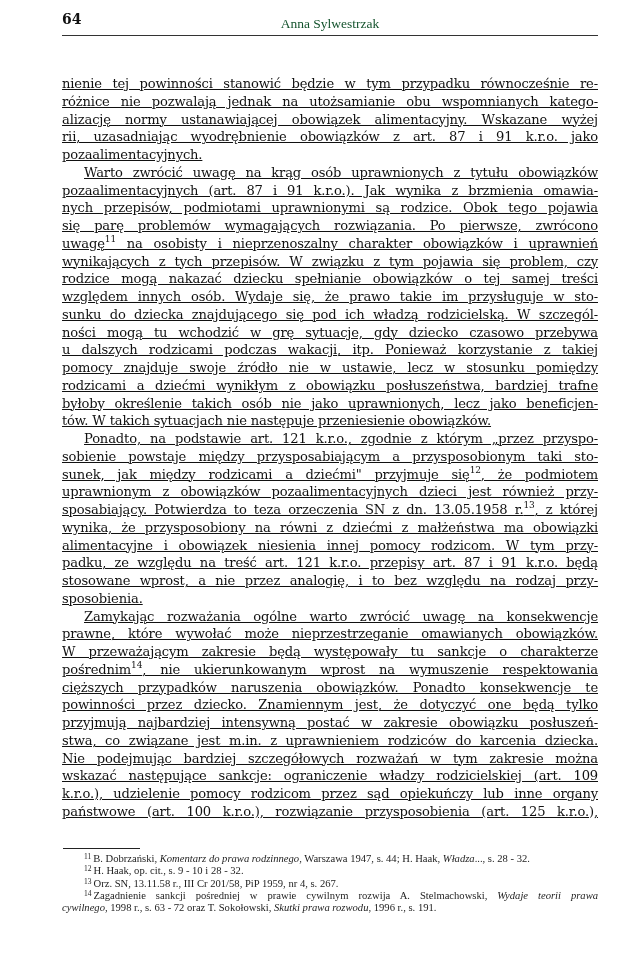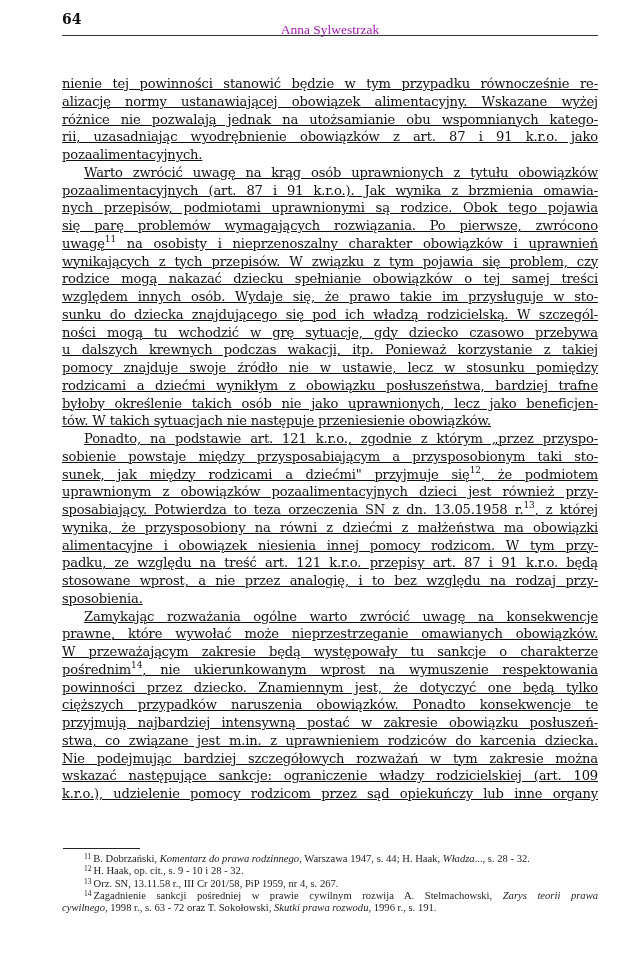--- a/index.html
+++ b/index.html
@@ -1,20 +1,20 @@
 <!DOCTYPE html>
 <html><head>
 <meta charset="utf-8">
 <style>
   html, body { margin: 0; padding: 0; background: #ffffff; }
   body { width: 640px; height: 972px; position: relative; overflow: hidden; }
   .page { position: absolute; left: 0; top: 0; width: 640px; height: 972px; background: #fff; }
   .header { position: absolute; left: 62px; top: 6px; width: 536px; height: 30px; }
   .page-number { position: absolute; left: 0; top: 5px; font-family: "DejaVu Serif", serif; font-weight: bold; font-size: 14px; color: #111; }
-  .running-head { position: absolute; left: 0; right: 0; top: 16px; text-align: center; font-family: "Liberation Serif", serif; font-size: 13.5px; color: #a21caf; }
+  .running-head { position: absolute; left: 0; right: 0; top: 10px; text-align: center; font-family: "Liberation Serif", serif; font-size: 13.5px; color: #14532d; }
   .header-rule { position: absolute; left: 62px; top: 35px; width: 536px; height: 0; border-top: 1px solid #333; }
   .body-text { position: absolute; left: 62px; top: 75px; width: 536px;
     font-family: "DejaVu Serif", serif; font-size: 13.1px; line-height: 17.75px; color: #111; letter-spacing: -0.15px; }
   .para { margin: 0; text-align: justify; text-align-last: auto; text-decoration: underline; }
   .line { display: block; text-align: justify; text-align-last: justify; white-space: nowrap; height: 17.75px; overflow: visible; }
   .line.last { text-align-last: left; }
   .line.indent { padding-left: 22px; }
   sup.fn { font-size: 9px; vertical-align: 6px; line-height: 0; }
   .fn-rule { position: absolute; left: 63px; top: 848px; width: 77px; border-top: 1px solid #222; }
   .footnotes { position: absolute; left: 62px; top: 853px; width: 536px;
@@ -33,38 +33,38 @@
   <div class="header">
     <span class="page-number">64</span>
     <div class="running-head">Anna Sylwestrzak</div>
   </div>
   <div class="header-rule"></div>
 
   <div class="body-text">
 
     <div class="para">
       <span class="line">nienie tej powinności stanowić będzie w tym przypadku równocześnie re-</span>
+      <span class="line">różnice nie pozwalają jednak na utożsamianie obu wspomnianych katego-</span>
       <span class="line">alizację normy ustanawiającej obowiązek alimentacyjny. Wskazane wyżej</span>
-      <span class="line">różnice nie pozwalają jednak na utożsamianie obu wspomnianych katego-</span>
       <span class="line">rii, uzasadniając wyodrębnienie obowiązków z art. 87 i 91 k.r.o. jako</span>
       <span class="line last">pozaalimentacyjnych.</span>
     </div>
 
     <div class="para">
       <span class="line indent">Warto zwrócić uwagę na krąg osób uprawnionych z tytułu obowiązków</span>
       <span class="line">pozaalimentacyjnych (art. 87 i 91 k.r.o.). Jak wynika z brzmienia omawia-</span>
       <span class="line">nych przepisów, podmiotami uprawnionymi są rodzice. Obok tego pojawia</span>
       <span class="line">się parę problemów wymagających rozwiązania. Po pierwsze, zwrócono</span>
       <span class="line"><span>uwagę</span><sup class="fn">11</sup><span> na osobisty i nieprzenoszalny charakter obowiązków i uprawnień</span></span>
       <span class="line">wynikających z tych przepisów. W związku z tym pojawia się problem, czy</span>
       <span class="line">rodzice mogą nakazać dziecku spełnianie obowiązków o tej samej treści</span>
       <span class="line">względem innych osób. Wydaje się, że prawo takie im przysługuje w sto-</span>
       <span class="line">sunku do dziecka znajdującego się pod ich władzą rodzicielską. W szczegól-</span>
       <span class="line">ności mogą tu wchodzić w grę sytuacje, gdy dziecko czasowo przebywa</span>
-      <span class="line">u dalszych krewnych podczas wakacji, itp. Ponieważ korzystanie z takiej</span>
+      <span class="line">u dalszych rodzicami podczas wakacji, itp. Ponieważ korzystanie z takiej</span>
       <span class="line">pomocy znajduje swoje źródło nie w ustawie, lecz w stosunku pomiędzy</span>
       <span class="line">rodzicami a dziećmi wynikłym z obowiązku posłuszeństwa, bardziej trafne</span>
       <span class="line">byłoby określenie takich osób nie jako uprawnionych, lecz jako beneficjen-</span>
       <span class="line last">tów. W takich sytuacjach nie następuje przeniesienie obowiązków.</span>
     </div>
 
     <div class="para">
       <span class="line indent">Ponadto, na podstawie art. 121 k.r.o., zgodnie z którym „przez przyspo-</span>
       <span class="line">sobienie powstaje między przysposabiającym a przysposobionym taki sto-</span>
       <span class="line"><span>sunek, jak między rodzicami a dziećmi" przyjmuje się</span><sup class="fn">12</sup><span>, że podmiotem</span></span>
@@ -75,33 +75,34 @@
       <span class="line">padku, ze względu na treść art. 121 k.r.o. przepisy art. 87 i 91 k.r.o. będą</span>
       <span class="line">stosowane wprost, a nie przez analogię, i to bez względu na rodzaj przy-</span>
       <span class="line last">sposobienia.</span>
     </div>
 
     <div class="para">
       <span class="line indent">Zamykając rozważania ogólne warto zwrócić uwagę na konsekwencje</span>
       <span class="line">prawne, które wywołać może nieprzestrzeganie omawianych obowiązków.</span>
       <span class="line">W przeważającym zakresie będą występowały tu sankcje o charakterze</span>
       <span class="line"><span>pośrednim</span><sup class="fn">14</sup><span>, nie ukierunkowanym wprost na wymuszenie respektowania</span></span>
+      <span class="line">cięższych przypadków naruszenia obowiązków. Ponadto konsekwencje te</span>
       <span class="line">powinności przez dziecko. Znamiennym jest, że dotyczyć one będą tylko</span>
-      <span class="line">cięższych przypadków naruszenia obowiązków. Ponadto konsekwencje te</span>
       <span class="line">przyjmują najbardziej intensywną postać w zakresie obowiązku posłuszeń-</span>
       <span class="line">stwa, co związane jest m.in. z uprawnieniem rodziców do karcenia dziecka.</span>
       <span class="line">Nie podejmując bardziej szczegółowych rozważań w tym zakresie można</span>
       <span class="line">wskazać następujące sankcje: ograniczenie władzy rodzicielskiej (art. 109</span>
       <span class="line">k.r.o.), udzielenie pomocy rodzicom przez sąd opiekuńczy lub inne organy</span>
+      <span class="line">państwowe (art. 100 k.r.o.), rozwiązanie przysposobienia (art. 125 k.r.o.),</span>
     </div>
   </div>
 
   <div class="fn-rule"></div>
 
   <div class="footnotes">
     <span class="fn-line indent"><span class="fn-mark">11</span><span>B. Dobrzański, </span><em>Komentarz do prawa rodzinnego</em><span>, Warszawa 1947, s. 44; H. Haak, </span><em>Władza</em><span>..., s. 28 - 32.</span></span>
     <span class="fn-line indent"><span class="fn-mark">12</span><span>H. Haak, op. cit., s. 9 - 10 i 28 - 32.</span></span>
     <span class="fn-line indent"><span class="fn-mark">13</span><span>Orz. SN, 13.11.58 r., III Cr 201/58, PiP 1959, nr 4, s. 267.</span></span>
-    <span class="fn-line indent justify"><span class="fn-mark">14</span><span>Zagadnienie sankcji pośredniej w prawie cywilnym rozwija A. Stelmachowski, </span><em>Zarys teorii prawa</em></span>
+    <span class="fn-line indent justify"><span class="fn-mark">14</span><span>Zagadnienie sankcji pośredniej w prawie cywilnym rozwija A. Stelmachowski, </span><em>Wydaje teorii prawa</em></span>
     <span class="fn-line"><em>cywilnego</em><span>, 1998 r., s. 63 - 72 oraz T. Sokołowski, </span><em>Skutki prawa rozwodu</em><span>, 1996 r., s. 191.</span></span>
   </div>
 
 </div>
 
 </body></html>

